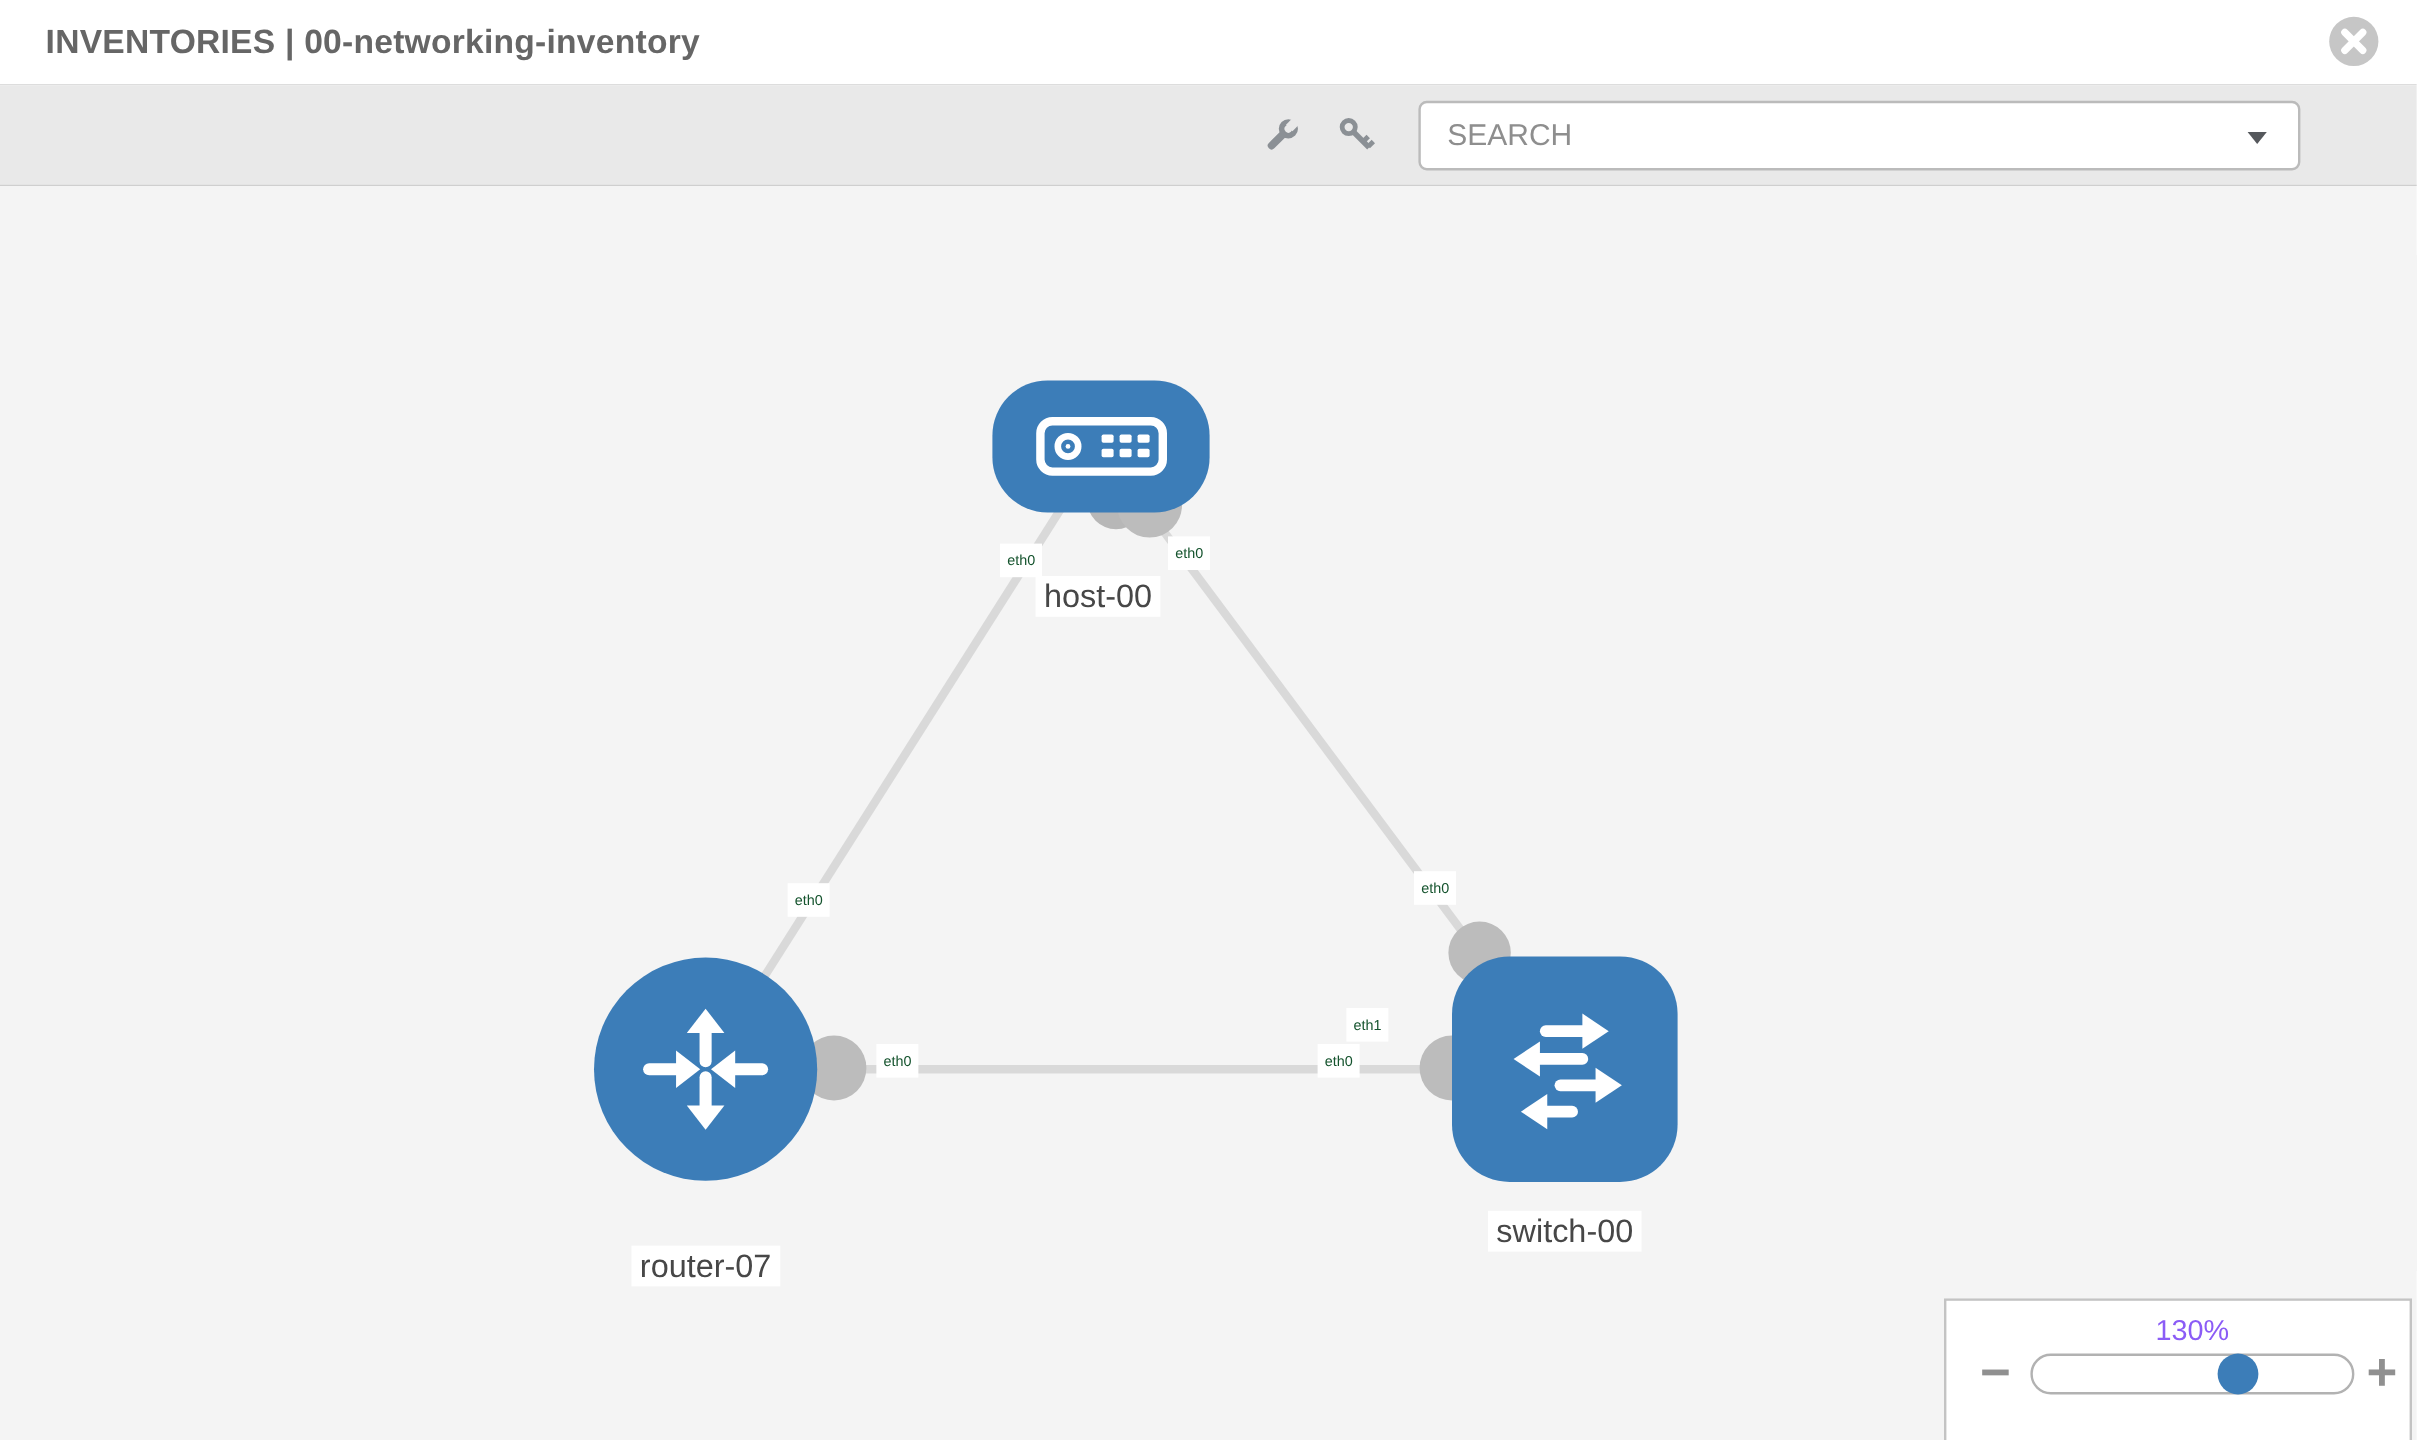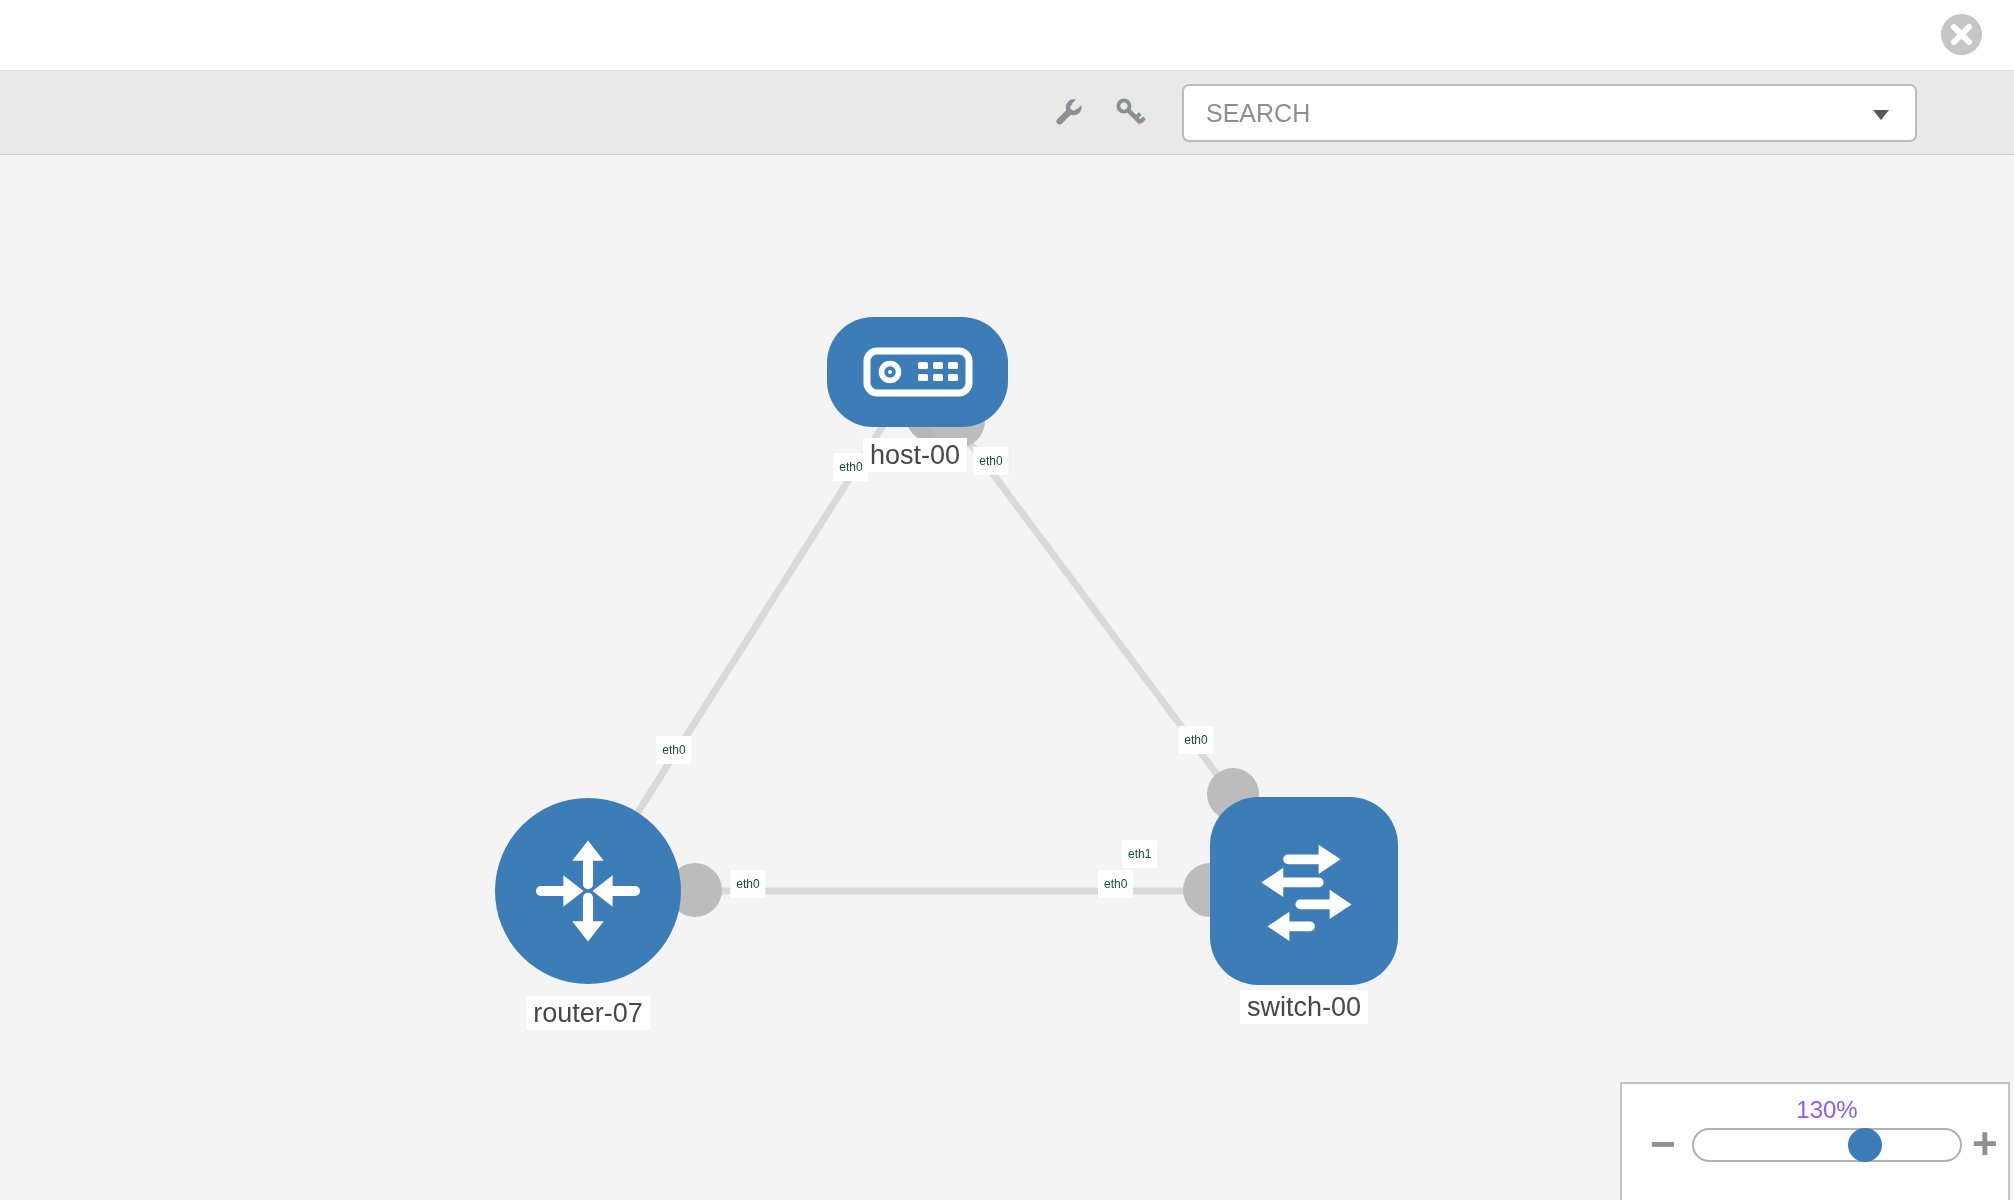--- a/index.html
+++ b/index.html
@@ -49,21 +49,21 @@
 
   .node{position:absolute;background:var(--node-blue);display:flex;
     align-items:center;justify-content:center;cursor:pointer;}
   .node-host{left:827px;top:162px;width:181px;height:110px;border-radius:46px;}
   .node-router{left:495px;top:643px;width:186px;height:186px;border-radius:50%;}
   .node-switch{left:1210px;top:642px;width:188px;height:188px;border-radius:48px;}
 
   .chip{position:absolute;transform:translate(-50%,-50%);background:#fff;
     color:#14532d;font-size:12px;line-height:24px;padding:2px 6px;white-space:nowrap;}
   .chip-left{transform:translate(0,-50%);}
-  .node-chip{font-size:27px;line-height:32px;color:var(--label-dark);padding:1px 7px;}
+  .node-chip{font-size:27px;line-height:32px;color:var(--label-dark);padding:1px 7px;margin-top:42px;}
 
   
   .zoom-panel{position:absolute;left:1620px;top:927px;width:390px;height:280px;
     background:#fff;border:2px solid #c3c3c3;}
   .zoom-level{position:absolute;left:70px;top:12px;width:270px;text-align:center;
     font-size:24px;color:#8b5cf6;}
   .zoom-minus,.zoom-plus{position:absolute;top:30px;font-size:44px;font-weight:700;
     color:#909090;cursor:pointer;line-height:60px;}
   .zoom-minus{left:28px;}
   .zoom-plus{left:350px;}
@@ -71,20 +71,21 @@
     background:#fff;border:2px solid #b2b2b2;border-radius:17px;cursor:pointer;}
   .zoom-handle{position:absolute;left:226px;top:44px;width:34px;height:34px;
     border-radius:50%;background:var(--node-blue);cursor:grab;}
 </style>
 </head>
 <body>
 
 <div class="page">
 
   <div class="header">
+    <div class="page-title">INVENTORIES | 00-networking-inventory</div>
     <div class="close-btn">
       <svg width="41" height="41" viewBox="0 0 41 41">
         <line x1="13" y1="13" x2="28" y2="28" stroke="#fff" stroke-width="6" stroke-linecap="round"></line>
         <line x1="28" y1="13" x2="13" y2="28" stroke="#fff" stroke-width="6" stroke-linecap="round"></line>
       </svg>
     </div>
   </div>
 
   <div class="toolbar">
 
@@ -168,21 +169,21 @@
           <line x1="47" y1="61" x2="72" y2="61"></line>
           <path d="M89 61 L71 49 L71 73 Z" stroke="none"></path>
           <line x1="55" y1="79" x2="37" y2="79"></line>
           <path d="M20 79 L38 67 L38 91 Z" stroke="none"></path>
         </g>
       </svg>
     </div>
 
     <div class="chip node-chip" style="left:915px;top:300px;">host-00</div>
     <div class="chip node-chip" style="left:588px;top:858px;">router-07</div>
-    <div class="chip node-chip" style="left:1304px;top:852px;">switch-00</div>
+    <div class="chip node-chip" style="left:1304px;top:829px;">switch-00</div>
 
     <div class="chip" style="left:851px;top:312px;">eth0</div>
     <div class="chip" style="left:991px;top:306px;">eth0</div>
     <div class="chip" style="left:674px;top:595px;">eth0</div>
     <div class="chip" style="left:1196px;top:585px;">eth0</div>
     <div class="chip" style="left:748px;top:729px;">eth0</div>
     <div class="chip chip-left" style="left:1098px;top:729px;">eth0</div>
     <div class="chip chip-left" style="left:1122px;top:699px;">eth1</div>
 
     <div class="zoom-panel">

